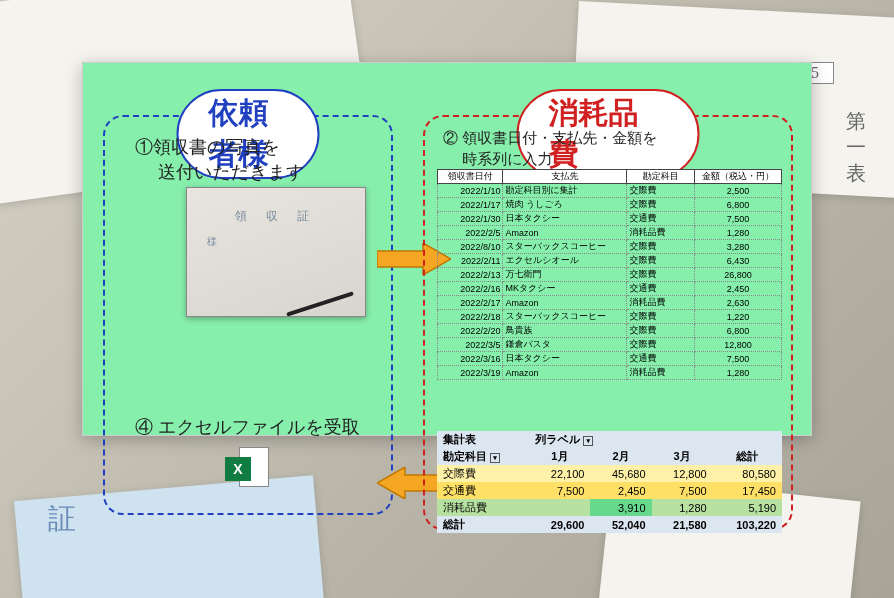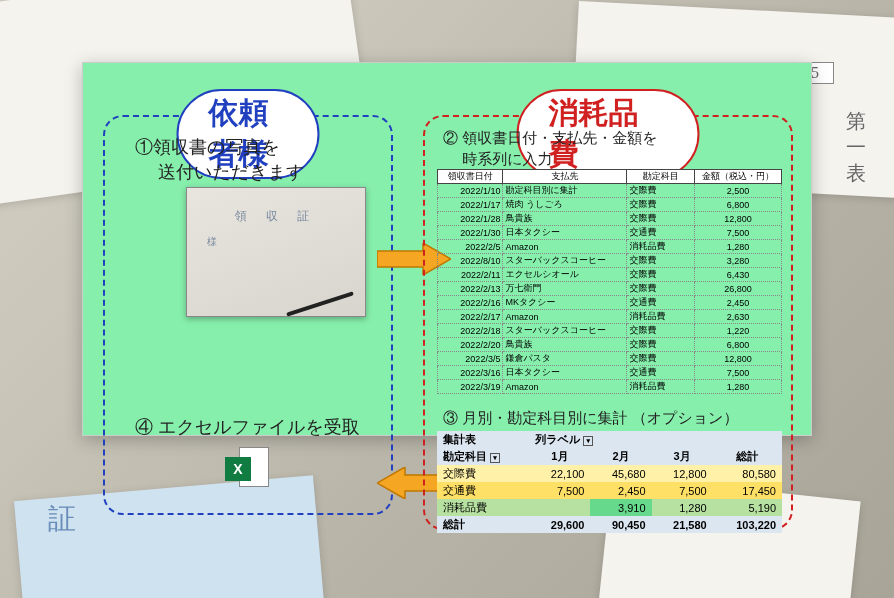--- a/index.html
+++ b/index.html
@@ -275,26 +275,20 @@
             <td class="acct">交際費</td>
             <td class="amt">2,500</td>
           </tr>
           <tr>
             <td class="date">2022/1/17</td>
             <td class="payee">焼肉 うしごろ</td>
             <td class="acct">交際費</td>
             <td class="amt">6,800</td>
           </tr>
           <tr>
-            <td class="date">2022/1/28</td>
-            <td class="payee">鳥貴族</td>
-            <td class="acct">交際費</td>
-            <td class="amt">12,800</td>
-          </tr>
-          <tr>
             <td class="date">2022/1/30</td>
             <td class="payee">日本タクシー</td>
             <td class="acct">交通費</td>
             <td class="amt">7,500</td>
           </tr>
           <tr>
             <td class="date">2022/2/5</td>
             <td class="payee">Amazon</td>
             <td class="acct">消耗品費</td>
             <td class="amt">1,280</td>
@@ -355,21 +349,20 @@
           </tr>
           <tr>
             <td class="date">2022/3/19</td>
             <td class="payee">Amazon</td>
             <td class="acct">消耗品費</td>
             <td class="amt">1,280</td>
           </tr>
         </tbody>
     </table>
 
-    <div class="step-text step3">③ 月別・勘定科目別に集計 （オプション）</div>
 
     <table class="pivot">
       <tbody>
           <tr class="hdr">
         <th class="lbl">集計表</th>
         <th class="lbl" colspan="4" style="text-align:left">
           <span>列ラベル</span><span class="drop">▾</span>
         </th>
       </tr>
       <tr class="hdr">
@@ -400,21 +393,21 @@
           <tr class="row-shomo">
             <td class="lbl">消耗品費</td>
             <td class=""></td>
             <td class=" cell-hi">3,910</td>
             <td class="">1,280</td>
             <td class="">5,190</td>
           </tr>
           <tr class="row-total">
             <td class="lbl">総計</td>
             <td class="">29,600</td>
-            <td class="">90,450</td>
+            <td class="">52,040</td>
             <td class="">21,580</td>
             <td class="">103,220</td>
           </tr>
         </tbody>
     </table>
   </div>
 
 </div>
 
 </body></html>

